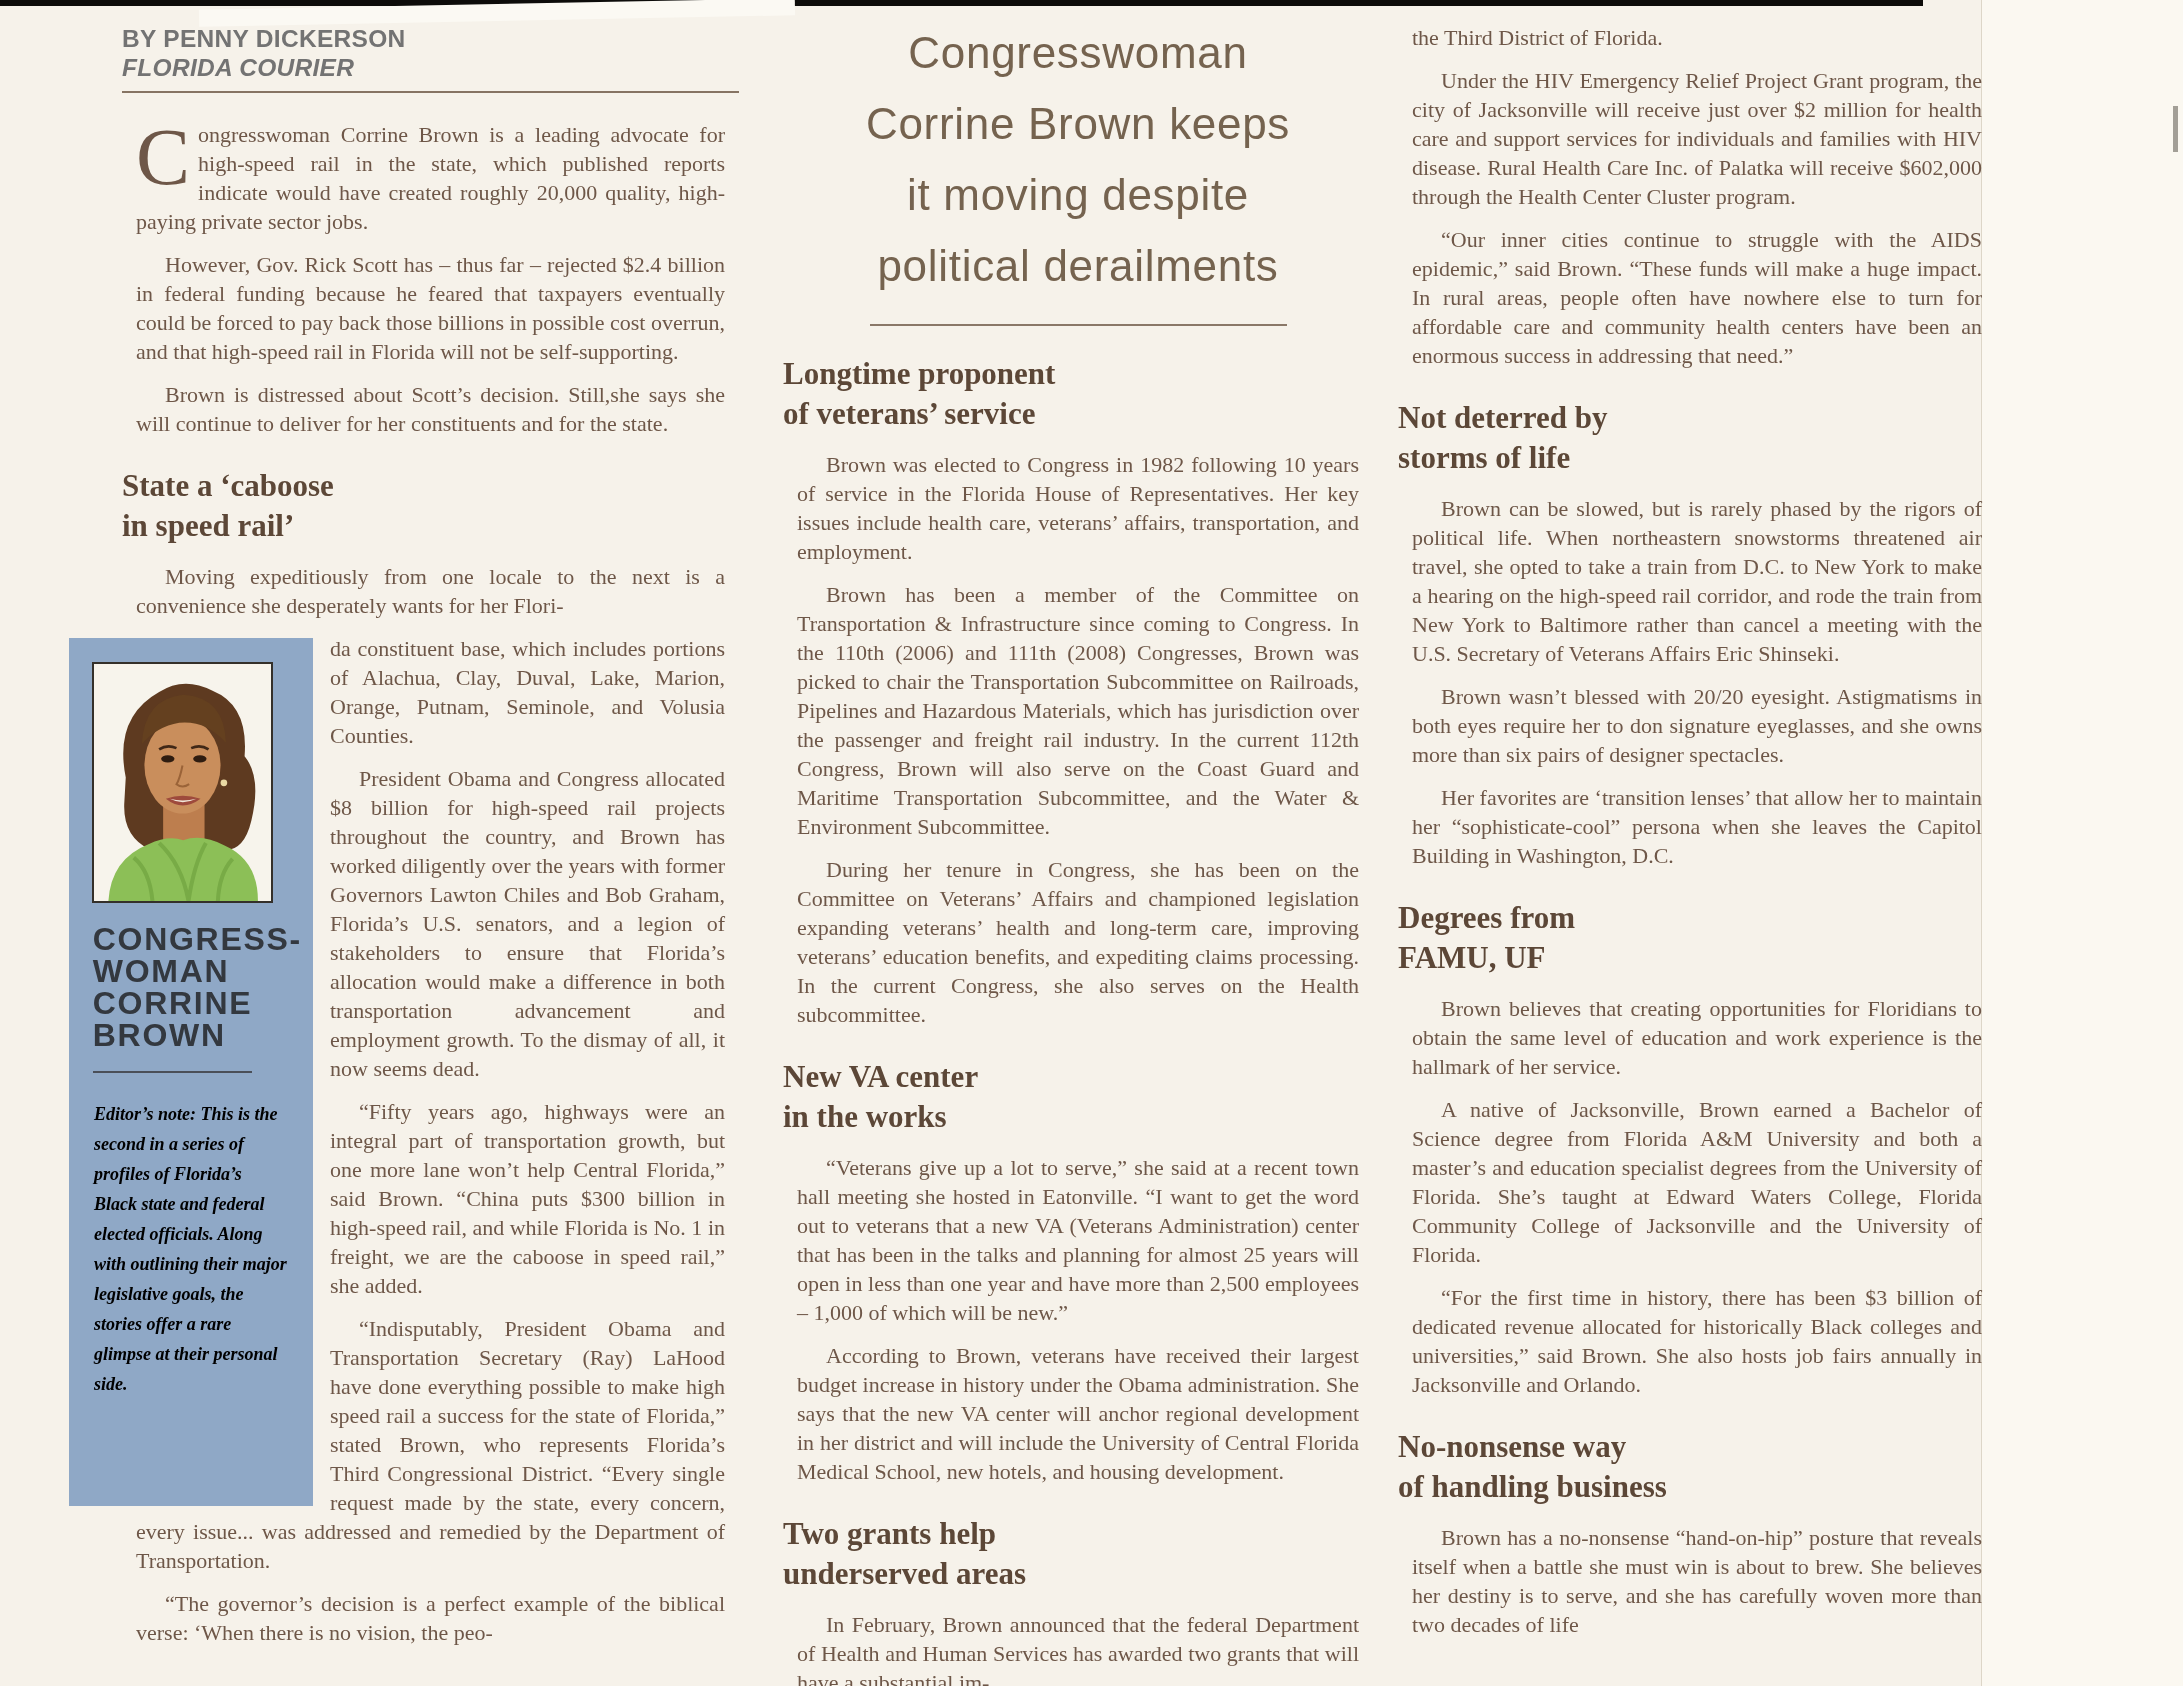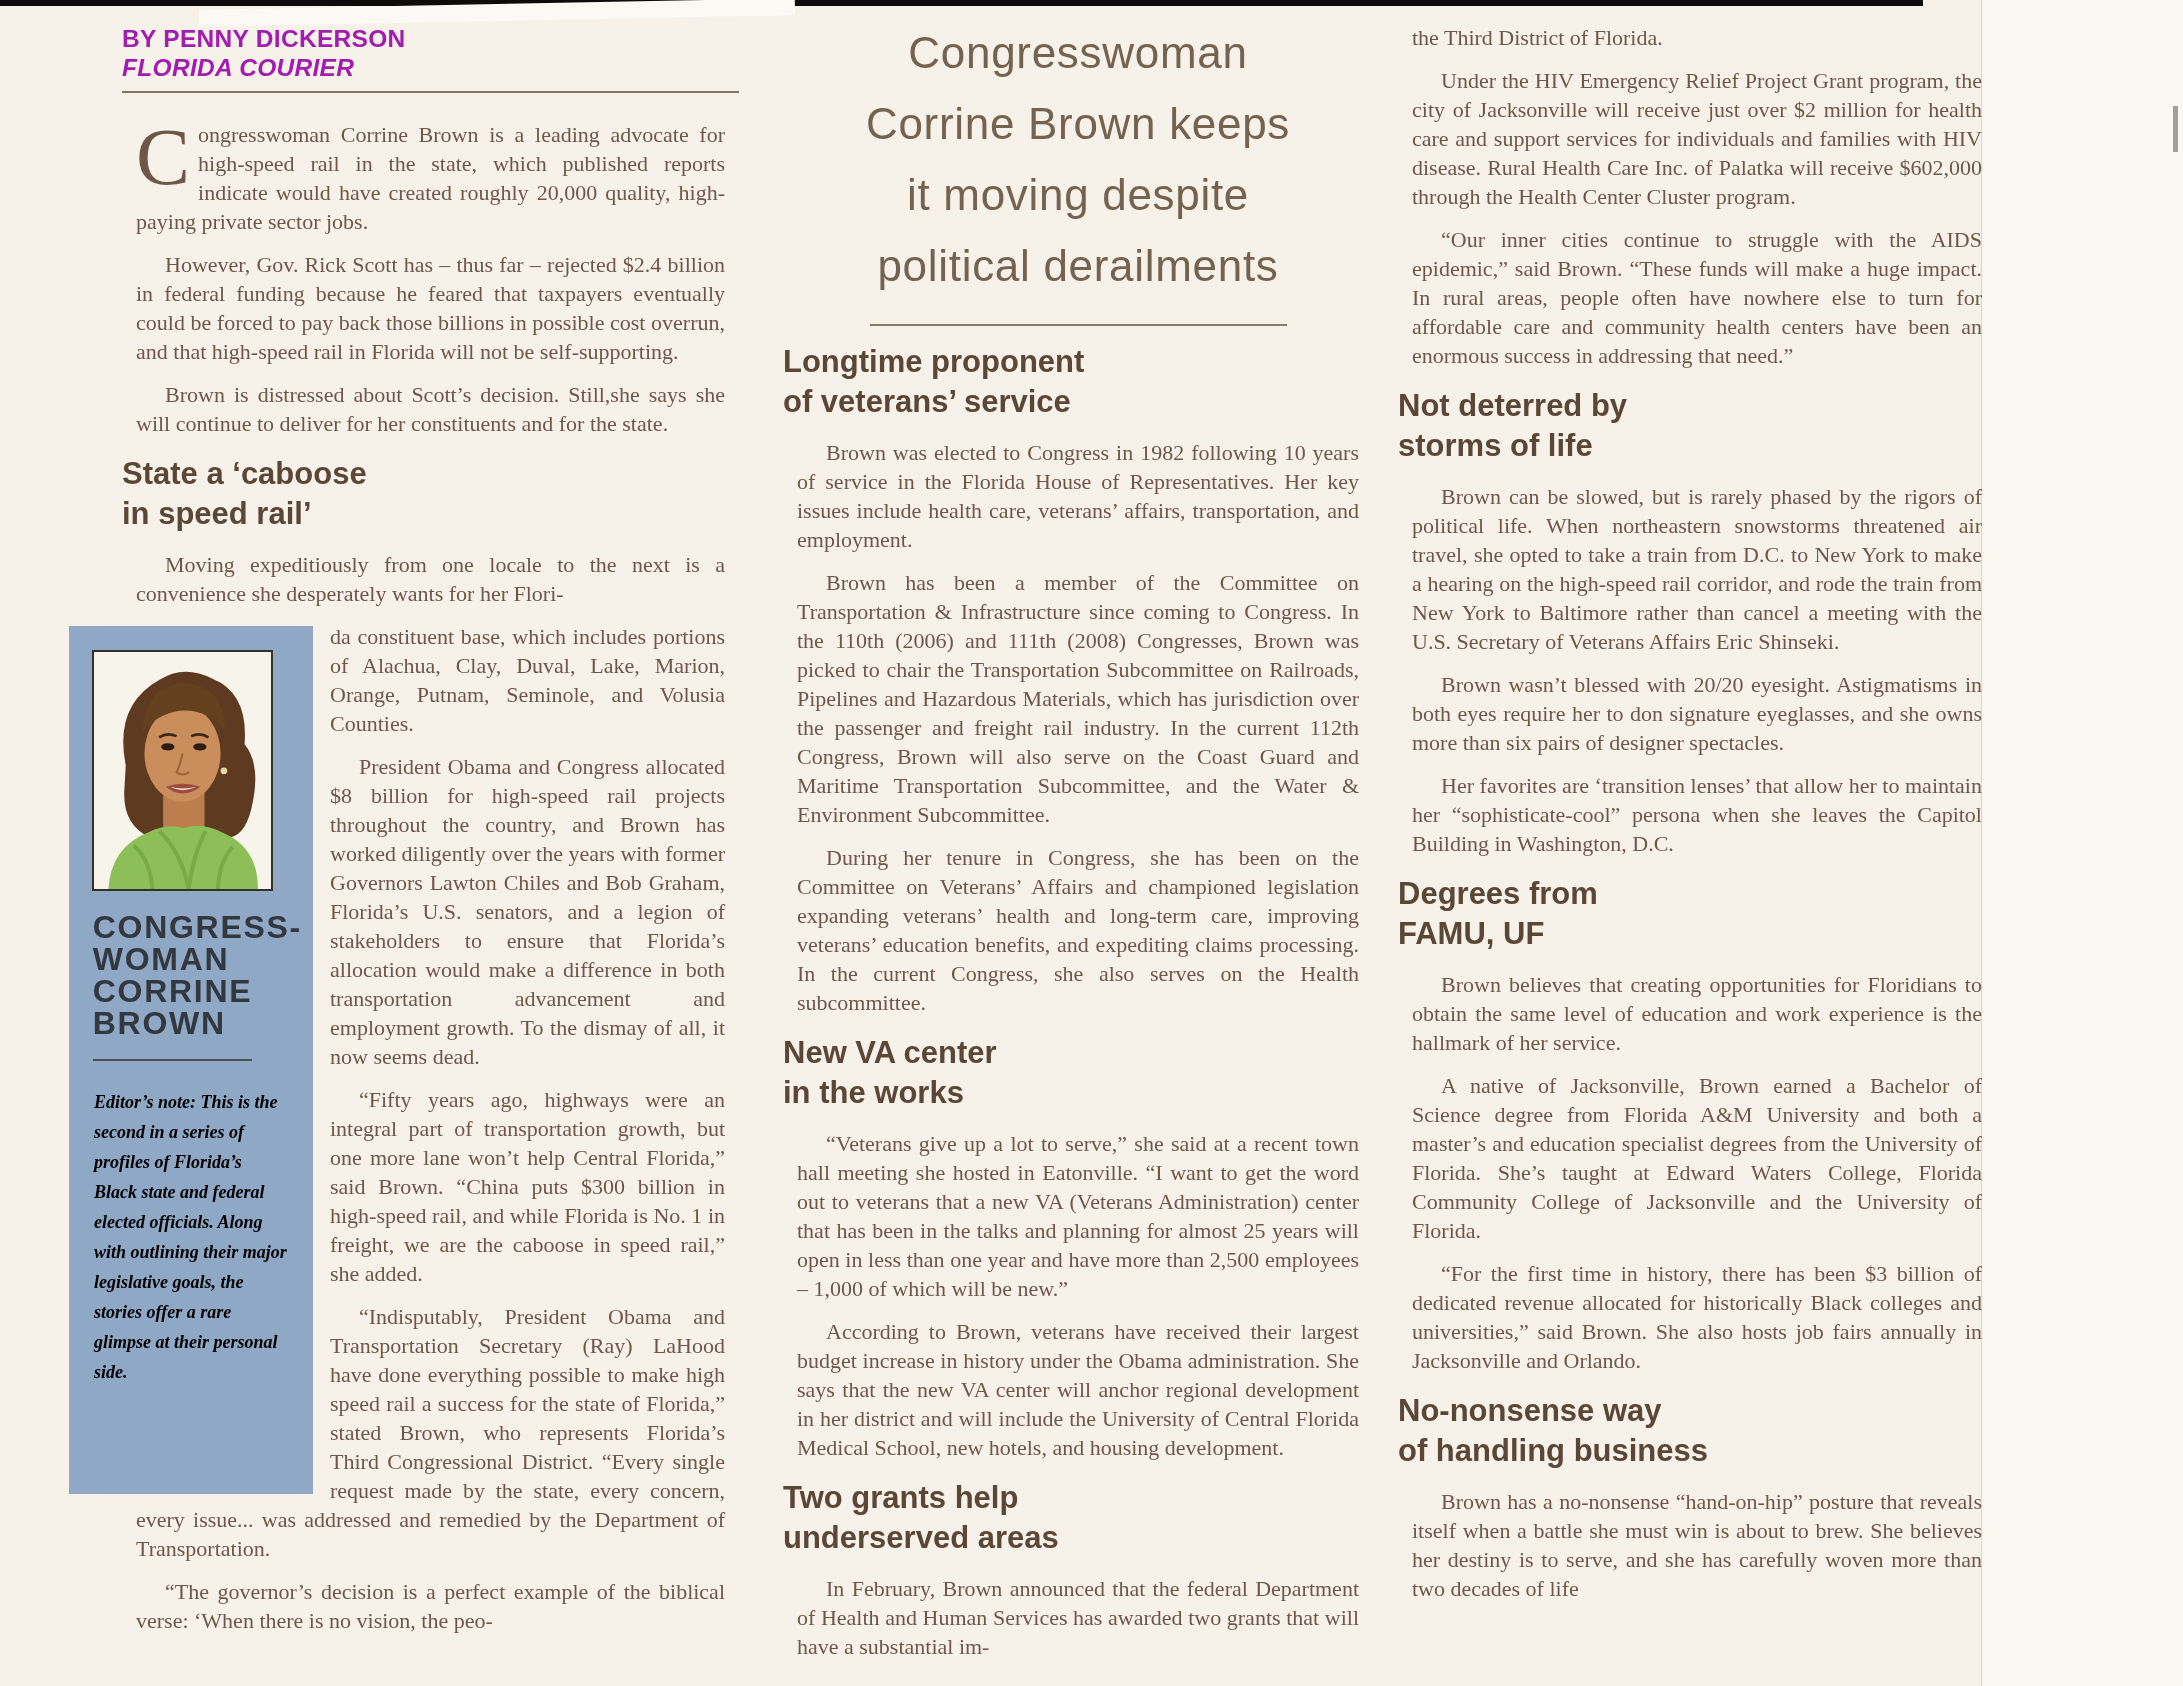--- a/index.html
+++ b/index.html
@@ -15,41 +15,41 @@
   .scan-top-edge{position:absolute;left:199px;top:4px;width:596px;height:17px;background:#fbf9f3;transform:rotate(-1.1deg);}
   .scan-fold{position:absolute;left:1981px;top:0;width:1.3px;height:1687px;background:#ddd6c8;}
   .scan-right-paper{position:absolute;left:1982px;top:0;width:201px;height:1687px;background:#fbf8f1;}
   .scan-right-tick{position:absolute;left:2173px;top:106px;width:5.3px;height:46px;background:#a39f97;}
 
   .col{position:absolute;}
   .col-left{left:122px;top:24px;width:617px;}
   .col-mid{left:783px;top:17px;width:590px;}
   .col-right{left:1398px;top:9.3px;width:598px;}
 
-  .byline{font-family:"Liberation Sans", sans-serif;font-weight:bold;font-size:24.5px;line-height:29px;color:#a21caf;letter-spacing:0.3px;}
+  .byline{font-family:"Liberation Sans", sans-serif;font-weight:bold;font-size:24.5px;line-height:29px;color:#737373;letter-spacing:0.3px;}
   .byline .pub{font-style:italic;}
   .byline-rule{border:none;border-top:2px solid #867463;margin:9.3px 0 0 0;}
 
   p.body{
     font-size:22px;line-height:29px;color:#6e5748;
     text-align:justify;margin:14px;
   }
   p.body.ind{text-indent:29px;}
   p.first{margin-top:26.5px;}
   .dropcap{
     float:left;
     font-size:81px;line-height:65px;
     padding:5.3px 8px 0 0;
     color:#6e5748;
   }
 
   h2.subhead{
-    font-family:Liberation Sans, sans-serif;
+    font-family:Liberation Serif, serif;
     font-size:31px;line-height:40px;
-    color:#5c4737;margin:16px 0 16px 0;
+    color:#5c4737;margin:28px 0 16px 0;
     white-space:pre-line;font-weight:bold;
   }
 
   .headline{
     font-family:"Liberation Sans", sans-serif;
     font-weight:400;
     font-size:44px;line-height:71px;
     letter-spacing:0.7px;
     color:#75634f;
     text-align:center;

